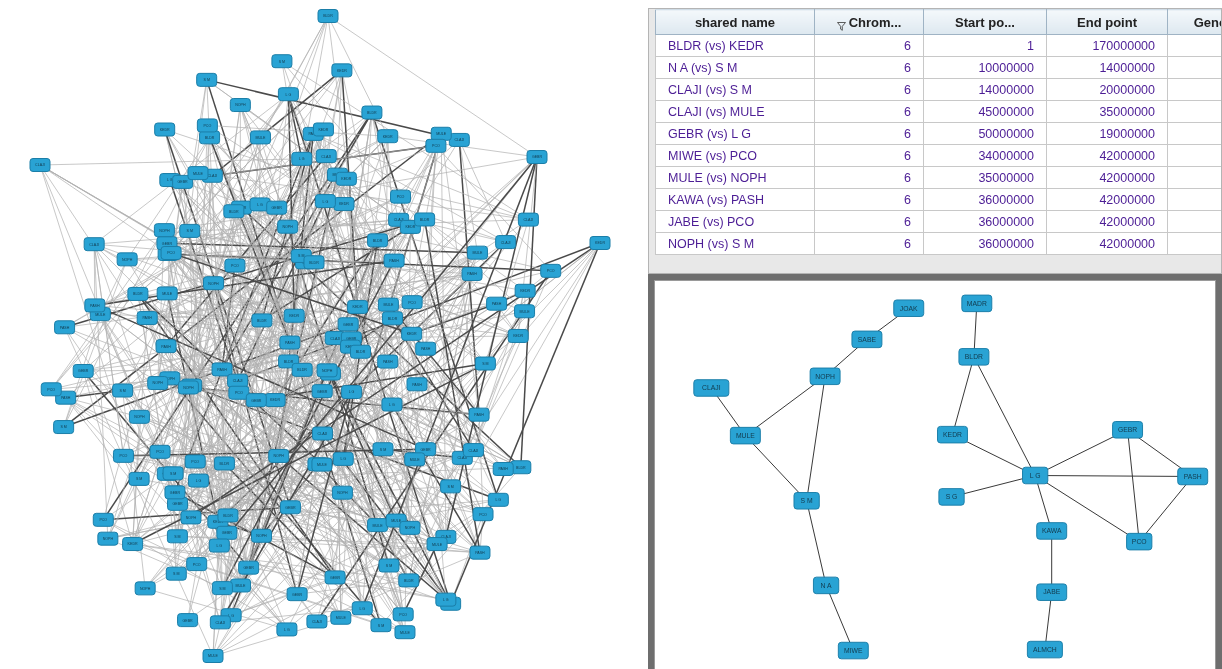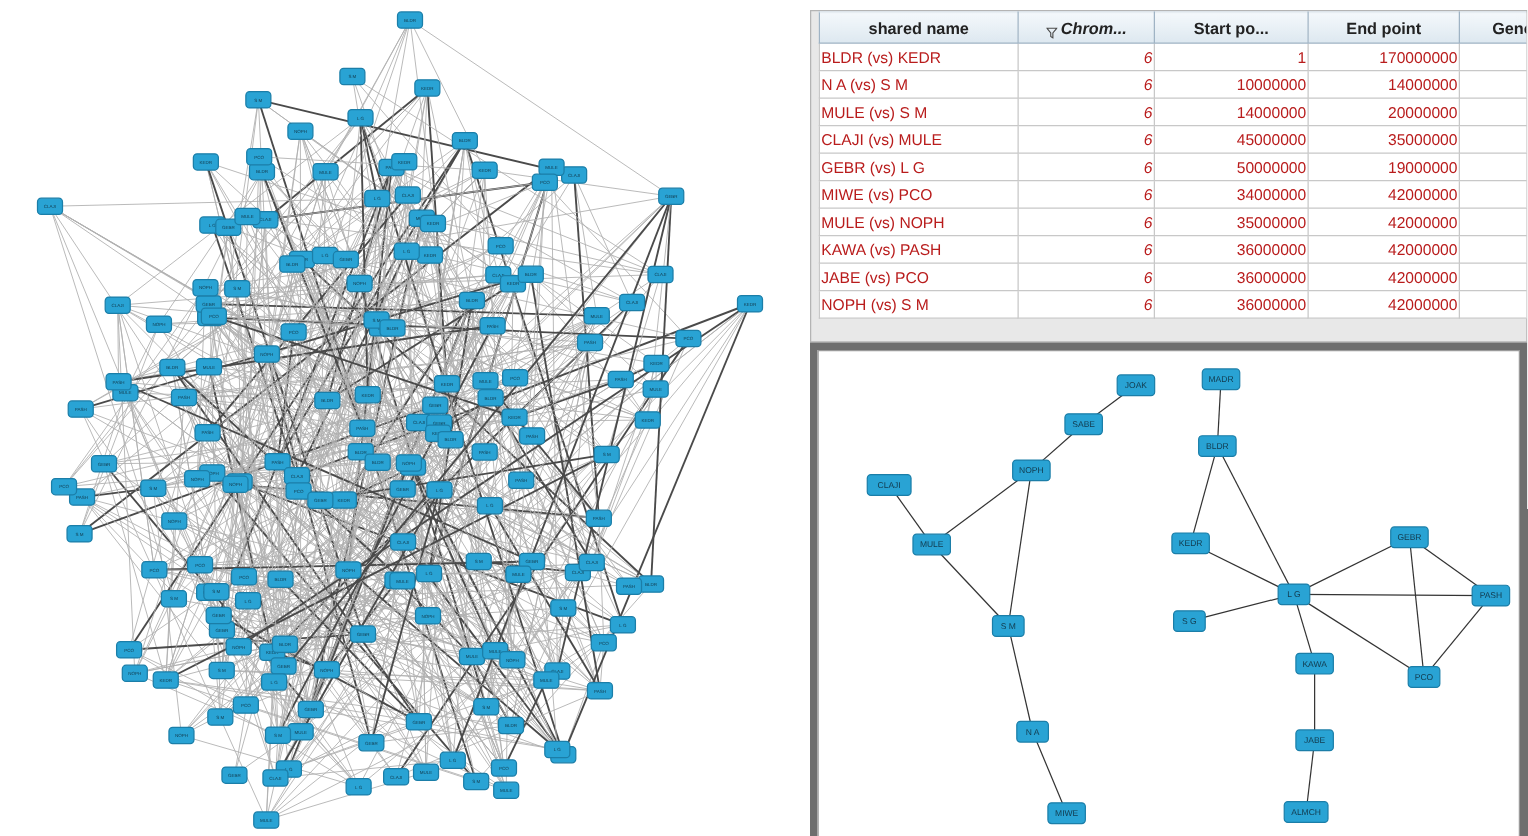--- a/index.html
+++ b/index.html
@@ -67,38 +67,38 @@
     font-size: 13px;
     padding: 0 5px;
     text-align: center;
     white-space: nowrap;
     overflow: hidden;
   }
   table.data-table th.left-head { text-align: center; }
   table.data-table td {
     border: 1px solid #c8c8c8;
     height: 21px;
-    padding: 0 1px;
+    padding: 0 12px;
     font-size: 12.5px;
-    color: #b91c1c;
+    color: #4c1d95;
     background: #ffffff;
     white-space: nowrap;
     overflow: hidden;
   }
   td.c-name { text-align: left; }
   td.c-num  { text-align: right; }
   .filter-icon {
     display: inline-block;
     width: 9px;
     height: 9px;
     margin-right: 3px;
     vertical-align: middle;
   }
   .col-name  { width: 148px; }
-  .col-chrom { width: 98px; font-style: italic; }
+  .col-chrom { width: 98px; }
   .col-start { width: 112px; }
   .col-end   { width: 110px; }
   .col-gen   { width: 100px; }
 
   
   #subnet-panel {
     position: absolute;
     left: 0px;
     top: 266px;
     width: 574px;
@@ -1288,21 +1288,21 @@
               <td class="c-num col-gen">192.0</td>
             </tr>
             <tr>
               <td class="c-name col-name">N A (vs) S M</td>
               <td class="c-num col-chrom">6</td>
               <td class="c-num col-start">10000000</td>
               <td class="c-num col-end">14000000</td>
               <td class="c-num col-gen">6.6</td>
             </tr>
             <tr>
-              <td class="c-name col-name">MULE (vs) S M</td>
+              <td class="c-name col-name">CLAJI (vs) S M</td>
               <td class="c-num col-chrom">6</td>
               <td class="c-num col-start">14000000</td>
               <td class="c-num col-end">20000000</td>
               <td class="c-num col-gen">7.5</td>
             </tr>
             <tr>
               <td class="c-name col-name">CLAJI (vs) MULE</td>
               <td class="c-num col-chrom">6</td>
               <td class="c-num col-start">45000000</td>
               <td class="c-num col-end">35000000</td>

